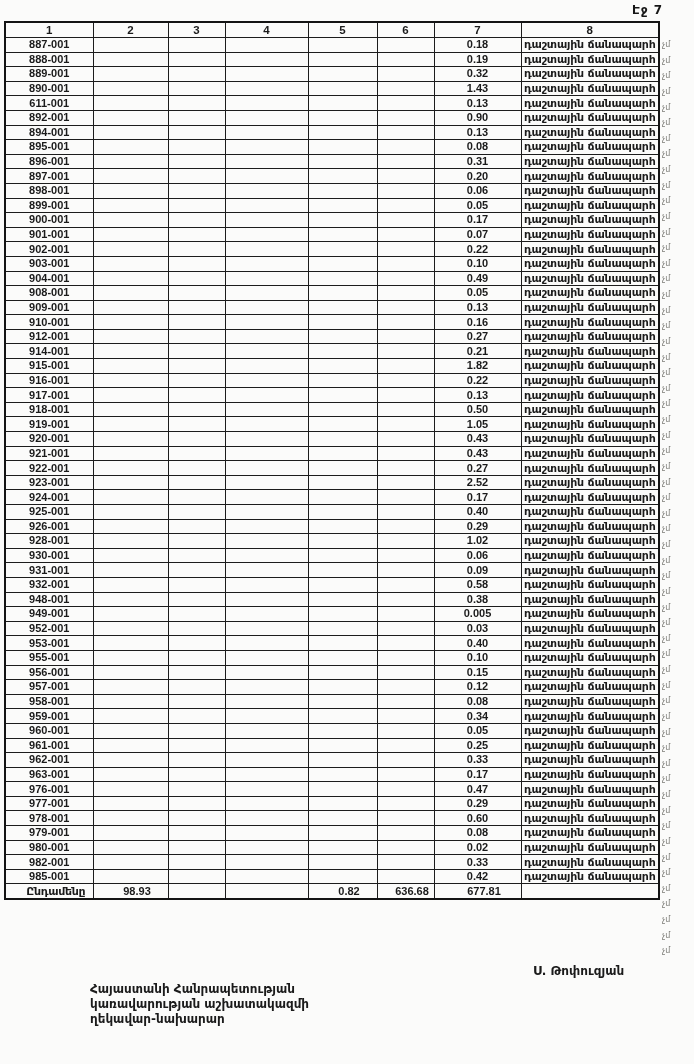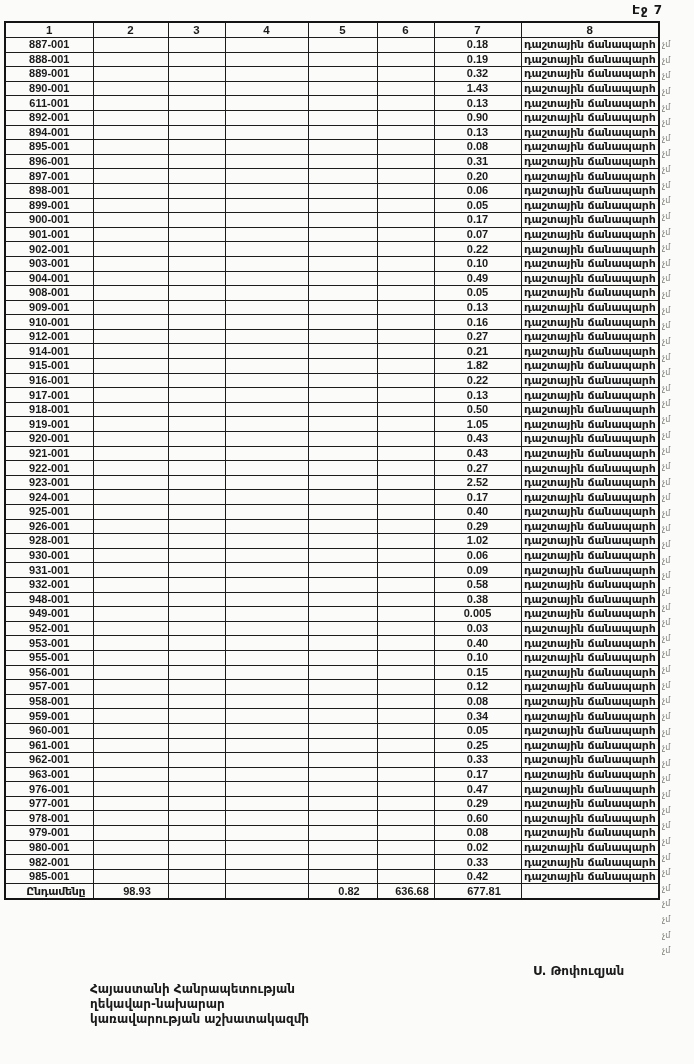--- a/index.html
+++ b/index.html
@@ -759,17 +759,17 @@
     <div class="note">չմ</div>
     <div class="note">չմ</div>
     <div class="note">չմ</div>
     <div class="note">չմ</div>
     <div class="note">չմ</div>
     <div class="note">չմ</div>
   </div>
 
 <div class="footer">
   <div>Հայաստանի Հանրապետության</div>
+  <div>կառավարության աշխատակազմի</div>
   <div>ղեկավար-նախարար</div>
-  <div>կառավարության աշխատակազմի</div>
 </div>
 
 <div class="signature">Ս. Թոփուզյան</div>
 
 </body></html>

